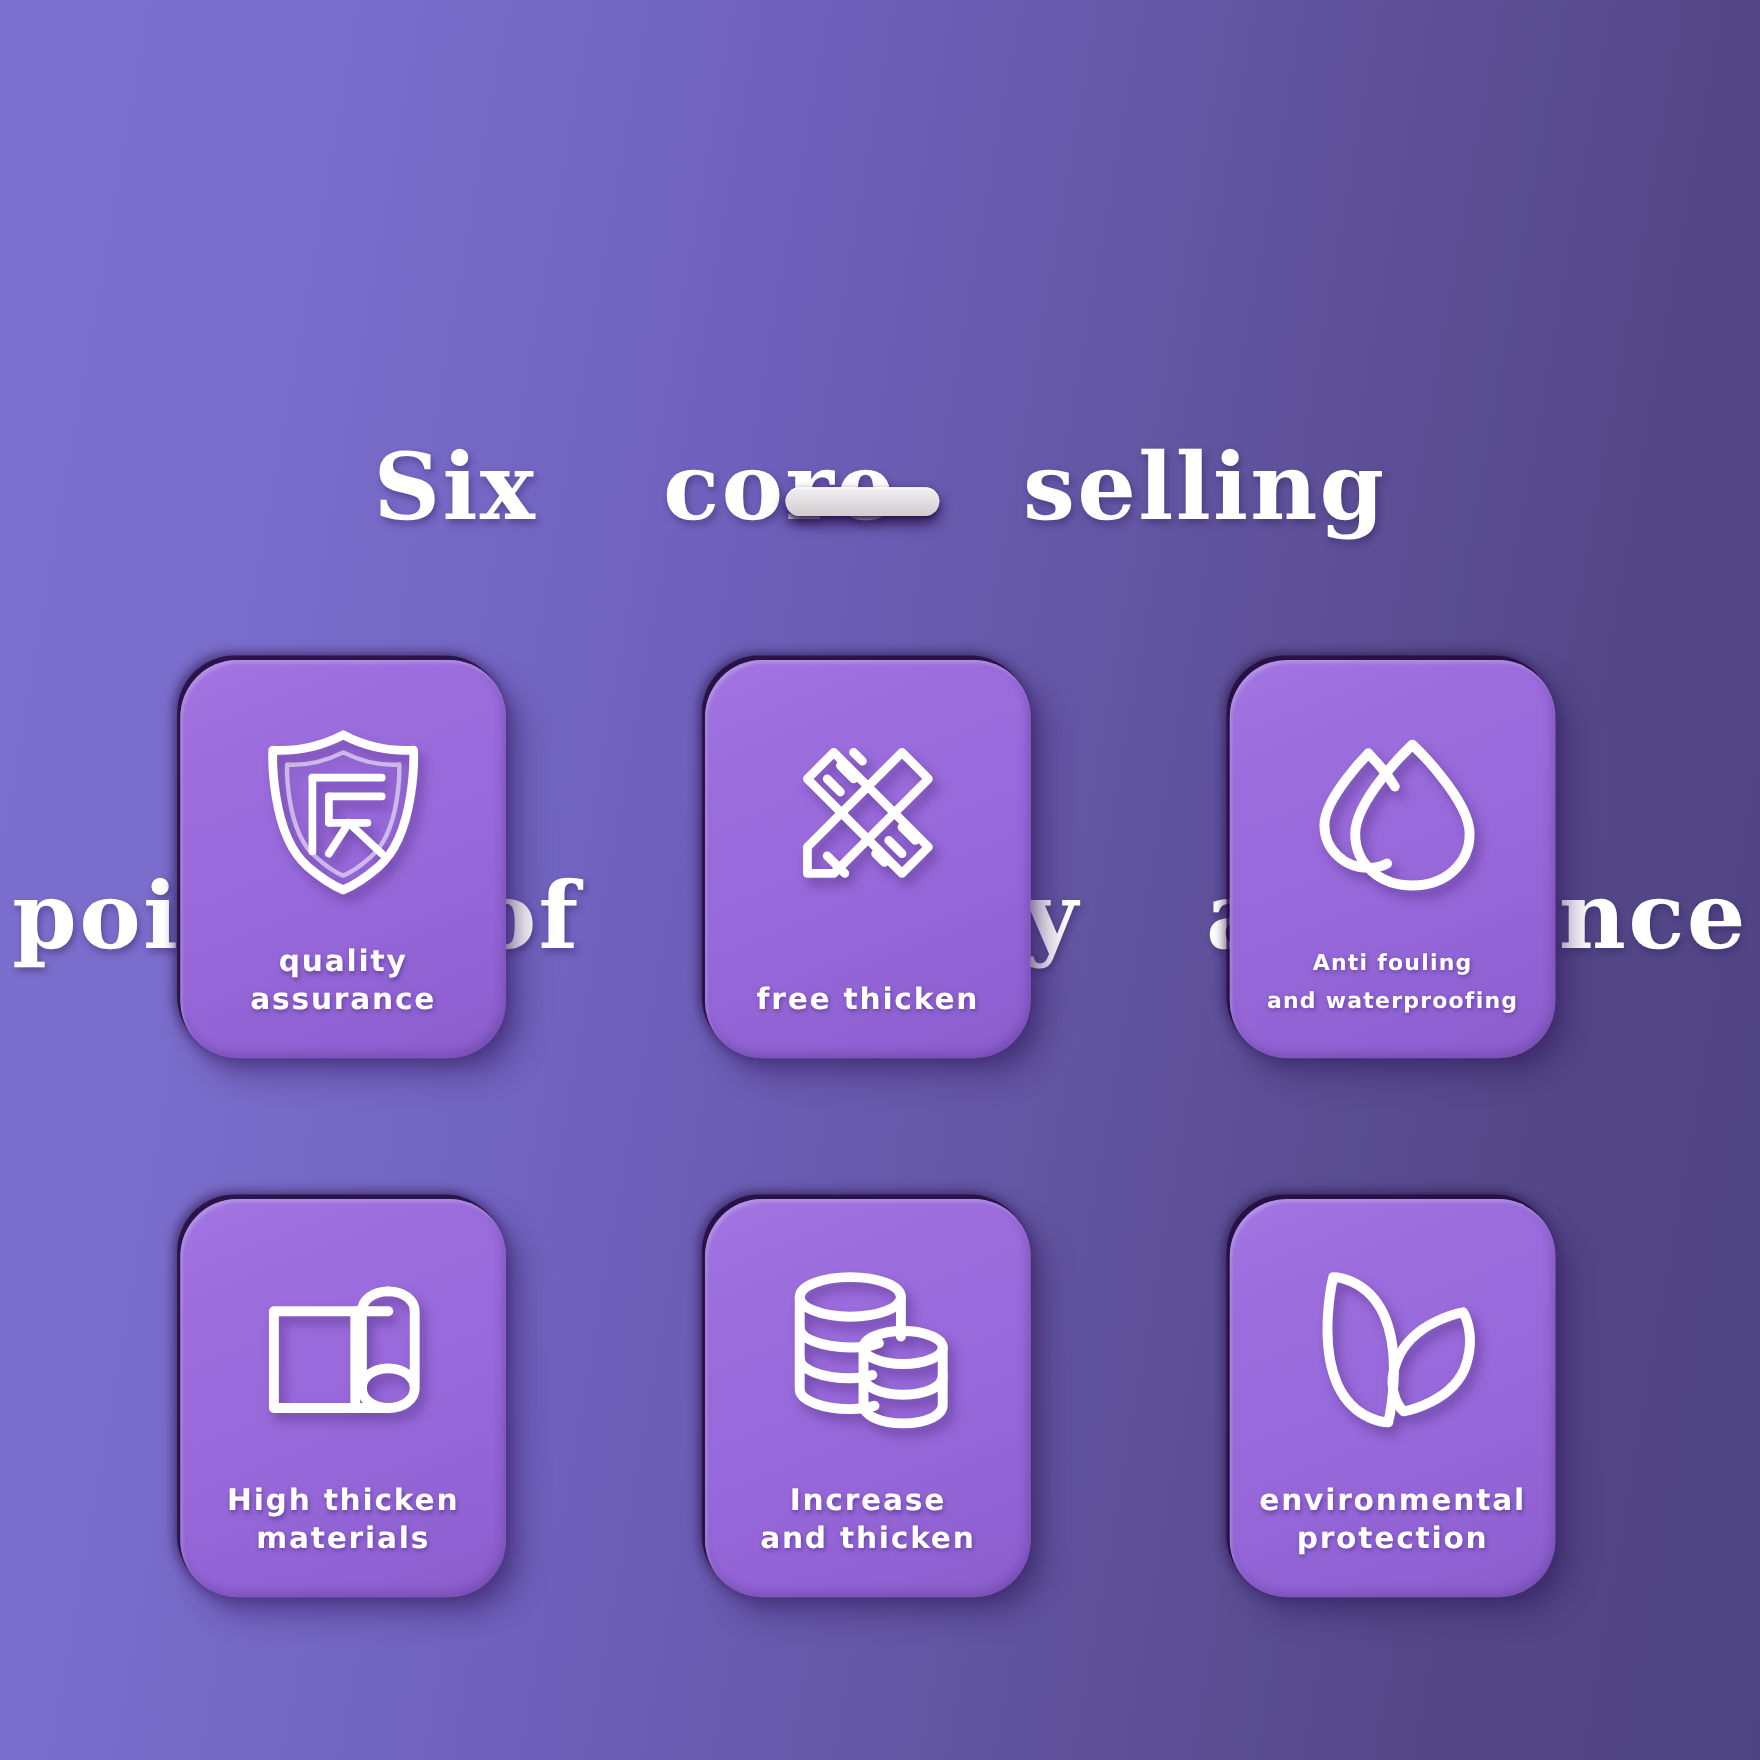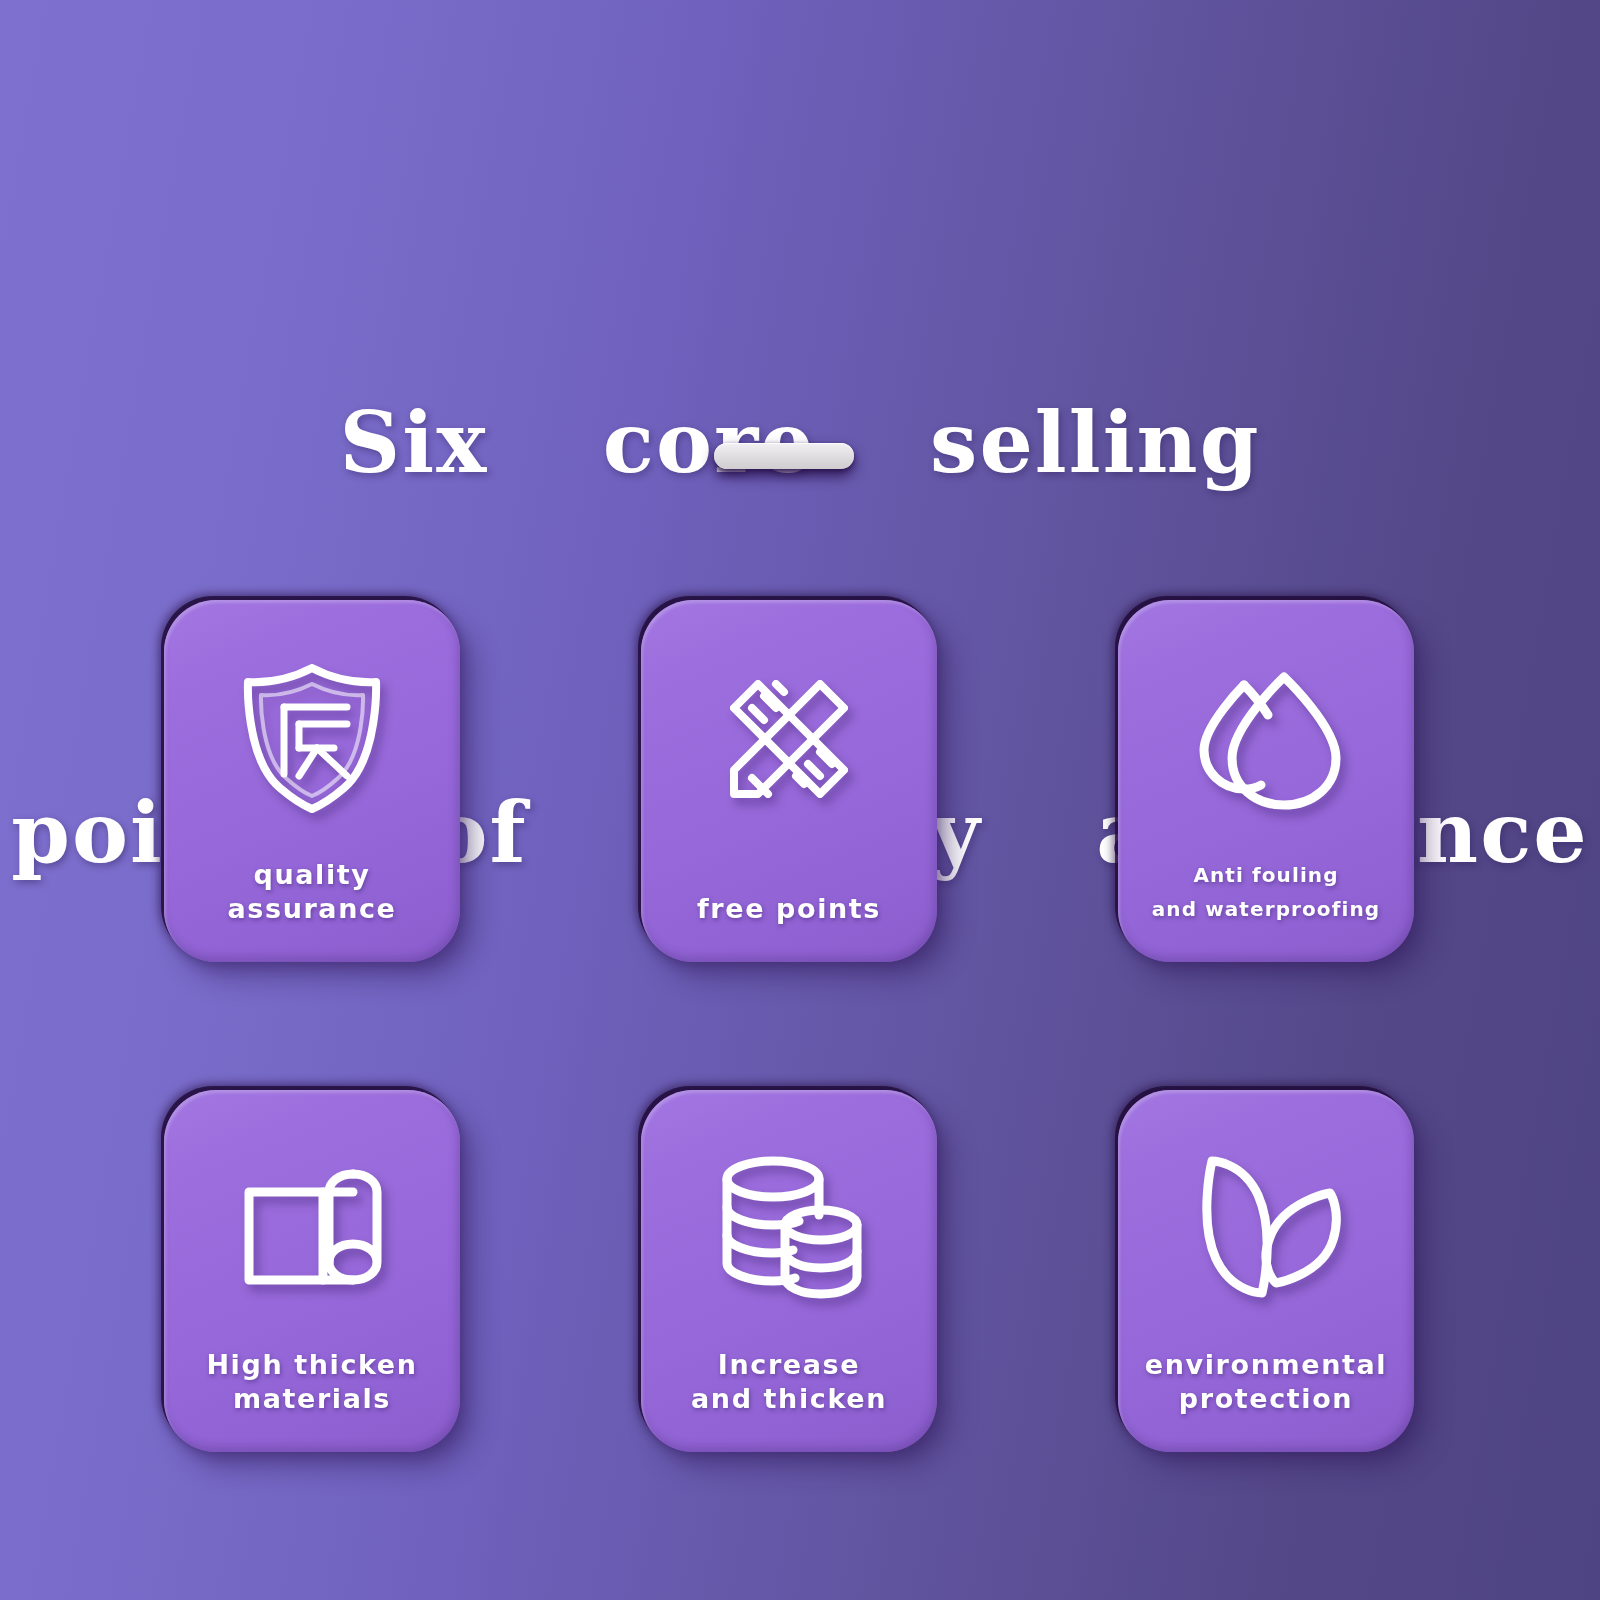--- a/index.html
+++ b/index.html
@@ -158,21 +158,21 @@
           <path d="M64 22 L72 30"></path>
           <path d="M96 102 L108 114"></path>
           <path d="M108 90 L120 102"></path>
           <path d="M84 114 L92 122"></path>
 
           <path d="M22 108 L108 22 L132 46 L46 132 L22 132 Z"></path>
           <path d="M40 116 L56 132"></path>
         </g>
       </svg>
     </div>
-    <div class="card-label">free points</div>
+    <div class="card-label">free thicken</div>
   </div>
 
   <div class="card">
     <div class="card-icon">
       <svg width="156" height="150" viewBox="0 0 156 150" fill="none">
         <g stroke="#ffffff" stroke-width="9" stroke-linejoin="round" stroke-linecap="round" fill="none">
 
           <path d="M56 22 C56 22 16 62 16 87 C16 109 34 126 56 126 C62 126 68 125 73 122"></path>
           <path d="M56 22 C56 22 70 36 80 52"></path>
 

